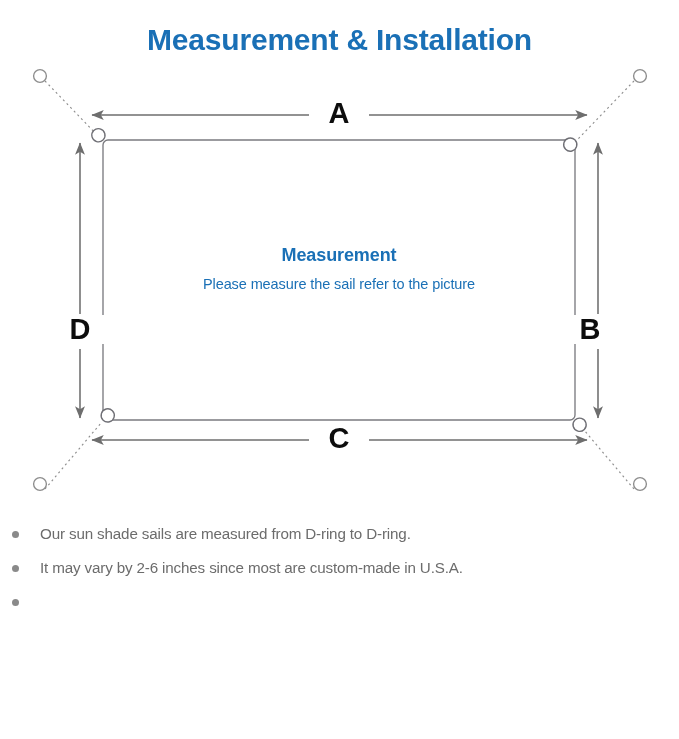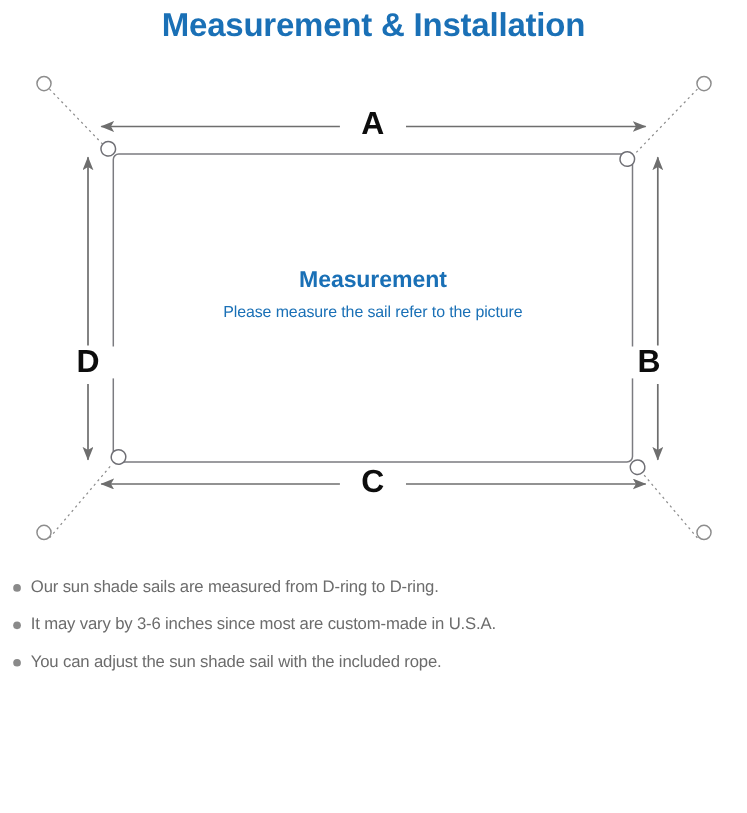--- a/index.html
+++ b/index.html
@@ -13,21 +13,21 @@
     position: relative;
     overflow: hidden;
     font-family: "Liberation Sans", sans-serif;
     -webkit-font-smoothing: antialiased;
   }
 
   
   #page-title {
     position: absolute;
     left: 0;
-    top: 4px;
+    top: 20px;
     width: 679px;
     text-align: center;
     font-size: 30px;
     font-weight: bold;
     color: #1a70b6;
     letter-spacing: -0.2px;
     line-height: 40px;
     white-space: nowrap;
   }
 
@@ -63,21 +63,21 @@
 
   
   #sail-center {
     position: absolute;
     left: 103px;
     top: 188px;
     width: 472px;
     text-align: center;
   }
   #center-heading {
-    font-size: 21px;
+    font-size: 18px;
     font-weight: bold;
     color: #1a70b6;
     line-height: 30px;
     letter-spacing: -0.1px;
   }
   #center-subheading {
     font-size: 14.5px;
     color: #1a70b6;
     line-height: 22px;
     margin-top: 3px;
@@ -86,21 +86,21 @@
 
   
   #notes {
     position: absolute;
     left: 0;
     top: 524px;
     width: 679px;
   }
   .note-item {
     position: relative;
-    padding-left: 28px;
+    padding-left: 40px;
     padding-right: 6px;
     color: #6c6c6c;
     font-size: 15.2px;
     line-height: 20px;
     margin-bottom: 14px;
     letter-spacing: -0.15px;
   }
   .note-bullet {
     position: absolute;
     left: 12px;
@@ -176,19 +176,18 @@
   </div>
 </div>
 
 <div id="notes">
   <div class="note-item">
     <span class="note-bullet"></span>
     <span>Our sun shade sails are measured from D-ring to D-ring.</span>
   </div>
   <div class="note-item">
     <span class="note-bullet"></span>
-    <span>It may vary by 3-6 inches since most are custom-made in U.S.A.</span>
+    <span>It may vary by 2-6 inches since most are custom-made in U.S.A.</span>
   </div>
   <div class="note-item">
     <span class="note-bullet"></span>
-    <span>You can adjust the sun shade sail with the included rope.</span>
   </div>
 </div>
 
 </body></html>

